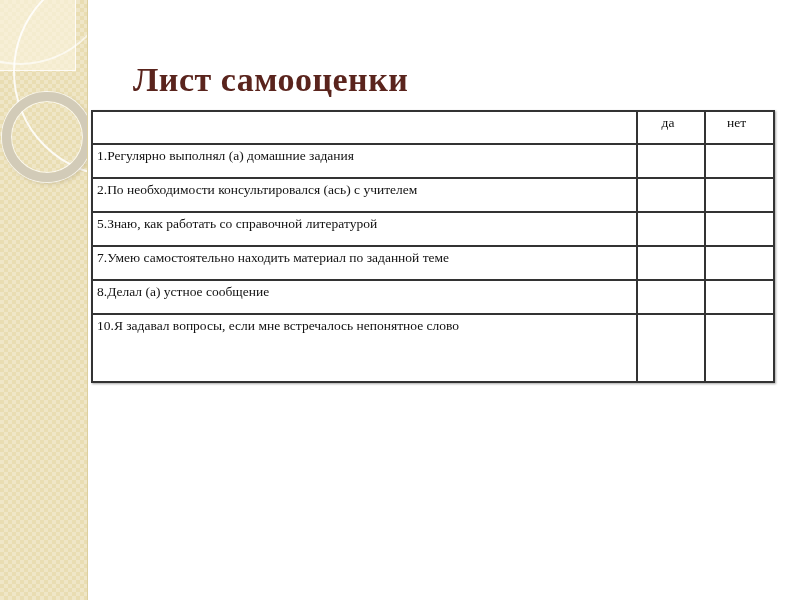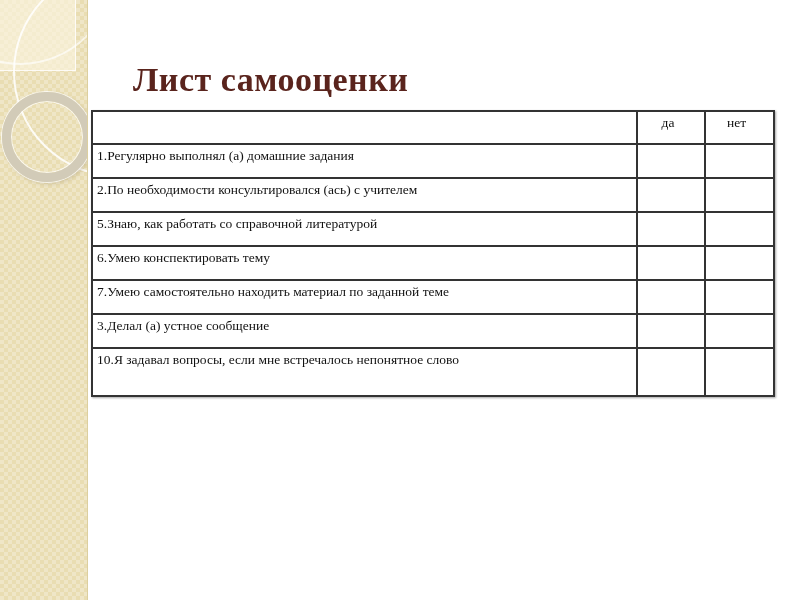--- a/index.html
+++ b/index.html
@@ -82,21 +82,21 @@
   table.assessment th, table.assessment td {
     border: 2px solid #333333;
     vertical-align: top;
     padding: 3px 10px 2px 4px;
     font-weight: normal;
     line-height: 1.25;
     overflow: hidden;
   }
   table.assessment thead tr    { height: 33px; }
   table.assessment tbody tr    { height: 34px; border-radius: 12px; }
-  table.assessment tbody tr.tall { height: 48px; }
+  table.assessment tbody tr.tall { height: 68px; }
   table.assessment th.mark, table.assessment td.mark { text-align: center; }
 </style>
 </head>
 <body>
 
 <div class="slide">
 
   <div class="sidebar">
     <div class="deco-square"></div>
     <div class="thin-circle c1"></div>
@@ -129,31 +129,26 @@
         <td>2.По необходимости консультировался (ась) с учителем</td>
         <td class="mark"></td>
         <td class="mark"></td>
       </tr>
       <tr>
         <td>5.Знаю, как работать со справочной литературой</td>
         <td class="mark"></td>
         <td class="mark"></td>
       </tr>
       <tr>
-        <td>6.Умею конспектировать тему</td>
-        <td class="mark"></td>
-        <td class="mark"></td>
-      </tr>
-      <tr>
         <td>7.Умею самостоятельно находить материал по заданной теме</td>
         <td class="mark"></td>
         <td class="mark"></td>
       </tr>
       <tr>
-        <td>3.Делал (а) устное сообщение</td>
+        <td>8.Делал (а) устное сообщение</td>
         <td class="mark"></td>
         <td class="mark"></td>
       </tr>
       <tr class="tall">
         <td>10.Я задавал вопросы, если мне встречалось непонятное слово</td>
         <td class="mark"></td>
         <td class="mark"></td>
       </tr>
     </tbody>
   </table>

